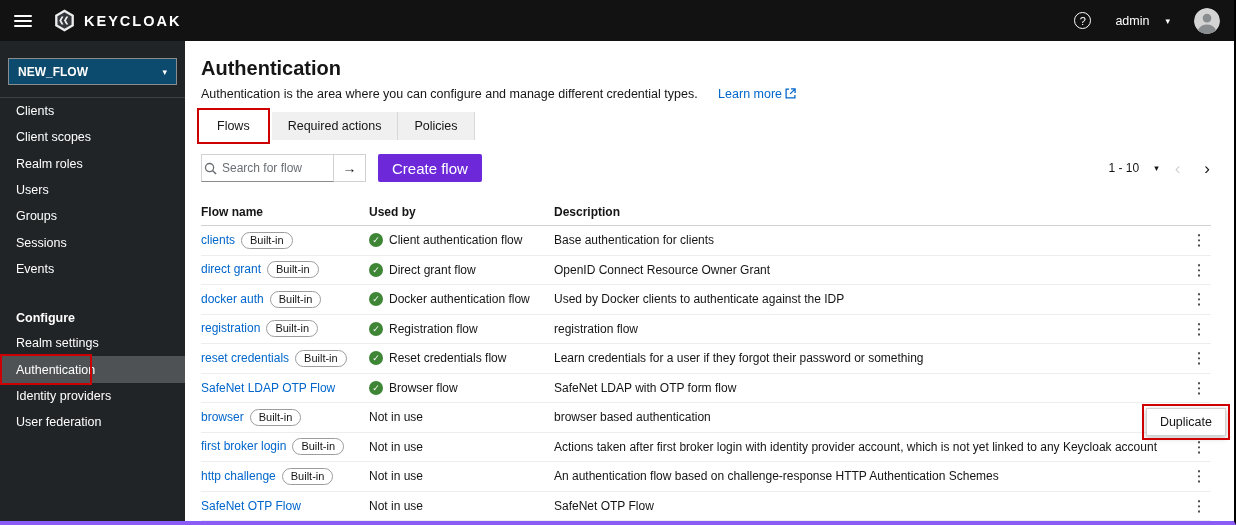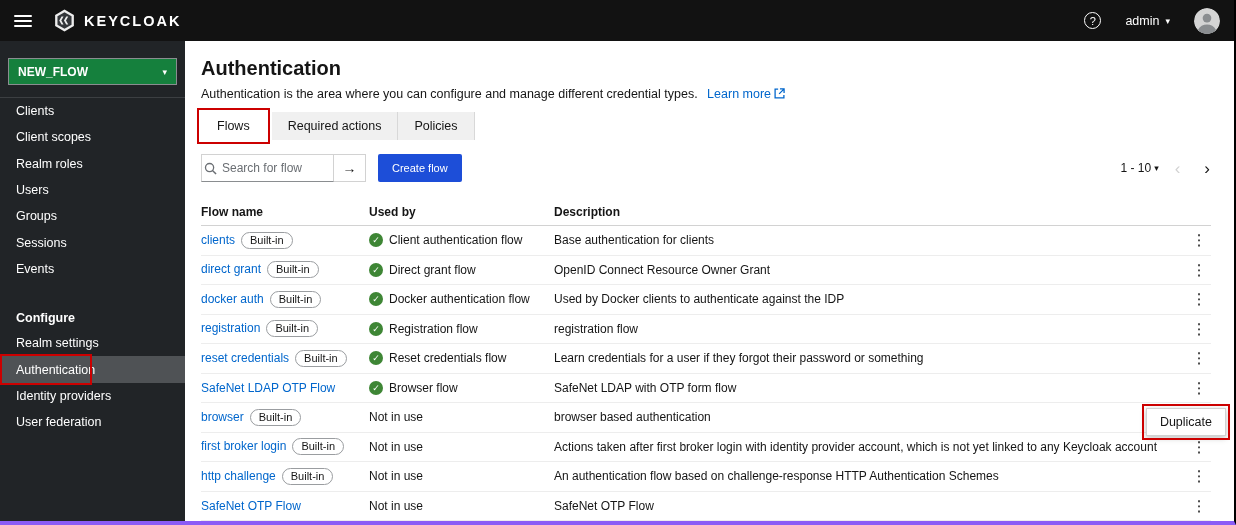--- a/index.html
+++ b/index.html
@@ -11,64 +11,64 @@
 
   
   .topbar { flex:0 0 41px; background:#10090c; background:#121212; display:flex; align-items:center; padding:0 14px 0 14px; }
   .hamburger { width:18px; display:inline-flex; flex-direction:column; gap:3px; cursor:pointer; margin-right:20px; }
   .hamburger i { display:block; height:2px; background:#fff; border-radius:1px; }
   .brand { display:flex; align-items:center; gap:7px; }
   .brand-text { color:#fff; font-size:14.5px; letter-spacing:2px; font-weight:bold; }
   .topbar-right { margin-left:auto; display:flex; align-items:center; gap:24px; }
   .help { width:17px; height:17px; border:1.4px solid #fff; border-radius:50%; color:#fff;
           display:inline-flex; align-items:center; justify-content:center; font-size:11px; cursor:pointer; }
-  .user-menu { color:#fff; font-size:12.5px; display:inline-flex; align-items:center; gap:6px; cursor:pointer; }
+  .user-menu { color:#fff; font-size:12.5px; display:inline-flex; align-items:center; gap:16px; cursor:pointer; }
   .user-menu .caret { font-size:9px; color:#fff; }
   .avatar { width:26px; height:26px; border-radius:50%; overflow:hidden; display:inline-block; }
 
   
   .content { flex:1; display:flex; min-height:0; }
 
   
   .sidebar { width:185px; flex:0 0 185px; background:#212427; color:#fff; font-size:12.5px; }
   .realm-wrap { padding:17px 8px 12px 8px; border-bottom:1px solid #3c3f42; }
   .realm-box { height:27px; border:1px solid #8a8d90; display:flex; align-items:center; justify-content:space-between;
-               padding:4px 9px; cursor:pointer; background:#15803d; }
+               padding:4px 9px; cursor:pointer; background:#0c4a6e; }
   .realm-label { font-size:12px; font-weight:bold; color:#fff; }
   .realm-caret { font-size:9px; color:#fff; }
   .nav-header { padding:10px 16px 5px 16px; font-weight:bold; font-size:12.5px; }
   .nav-item { height:26.3px; display:flex; align-items:center; padding:0 16px; cursor:pointer; position:relative; }
   .nav-item.selected { background:#4f5255; }
   .nav-section-2 { margin-top:19px; }
   .anno-side { position:absolute; left:0; top:-2px; bottom:-2px; width:92px; border:2px solid #cc0000; pointer-events:none; }
 
   
   .main { flex:1; background:#fff; position:relative; overflow:hidden; padding:16px 0 0 16px; }
   .page-title { font-size:20px; font-weight:600; line-height:23px; }
   .page-desc { font-size:12.5px; margin-top:6px; line-height:17px; color:#151515; }
-  .learn-link { color:#0066cc; text-decoration:none; margin-left:6px; }
+  .learn-link { color:#0066cc; text-decoration:none; margin-left:17px; }
   .ext-icon { display:inline-block; vertical-align:-1px; margin-left:3px; }
 
   .tabs { display:flex; margin-top:8px; }
   .tab { height:28px; display:flex; align-items:center; padding:0 16px; font-size:12.5px; cursor:pointer; }
   .tab.inactive { background:#f0f0f0; border-right:1px solid #d8d8d8; color:#151515; }
   .tab.active { background:#fff; outline:2px solid #cc0000; outline-offset:2px; margin-right:6px; }
 
   .toolbar { display:flex; align-items:center; margin-top:14px; padding-right:16px; }
   .search-box { display:flex; align-items:center; width:133px; height:28px; border:1px solid #d2d2d2;
                 border-bottom-color:#8a8d90; padding:0 2px; background:#fff; }
   .search-box svg { flex:0 0 auto; margin-right:5px; }
   .search-input { border:none; outline:none; width:100%; font-size:12px; font-family:"Liberation Sans", sans-serif; color:#151515; }
   .search-input::placeholder { color:#6a6e73; }
   .arrow-btn { width:32px; height:28px; border:1px solid #d2d2d2; border-left:none; background:#fff;
                font-size:14px; color:#151515; cursor:pointer; display:flex; align-items:center; justify-content:center; }
-  .create-btn { margin-left:12px; height:28px; padding:0 14px; background:#1d4ed8; color:#fff; border:none;
-                font-size:11px; font-family:"Liberation Sans", sans-serif; border-radius:2px; cursor:pointer; }
+  .create-btn { margin-left:12px; height:28px; padding:0 14px; background:#6d28d9; color:#fff; border:none;
+                font-size:15px; font-family:"Liberation Sans", sans-serif; border-radius:2px; cursor:pointer; }
   .pagination { margin-left:auto; display:flex; align-items:center; gap:8px; font-size:12px; }
-  .page-range { display:inline-flex; align-items:center; gap:3px; cursor:pointer; }
+  .page-range { display:inline-flex; align-items:center; gap:15px; cursor:pointer; }
   .page-range .caret { font-size:9px; }
   .pg-btn { border:none; background:none; font-size:17px; line-height:1; cursor:pointer; padding:0 8px; }
   .pg-btn.disabled { color:#d2d2d2; cursor:default; }
   .pg-btn.enabled { color:#151515; }
 
   .table { margin-top:16px; padding-right:23px; font-size:12px; }
   .thead, .trow { display:grid; grid-template-columns:168px 185px 1fr 24px; align-items:center; }
   .thead { height:28px; font-weight:bold; border-bottom:1px solid #d2d2d2; }
   .trow { height:29.5px; border-bottom:1px solid #ededed; }
   .cell { overflow:hidden; white-space:nowrap; }

